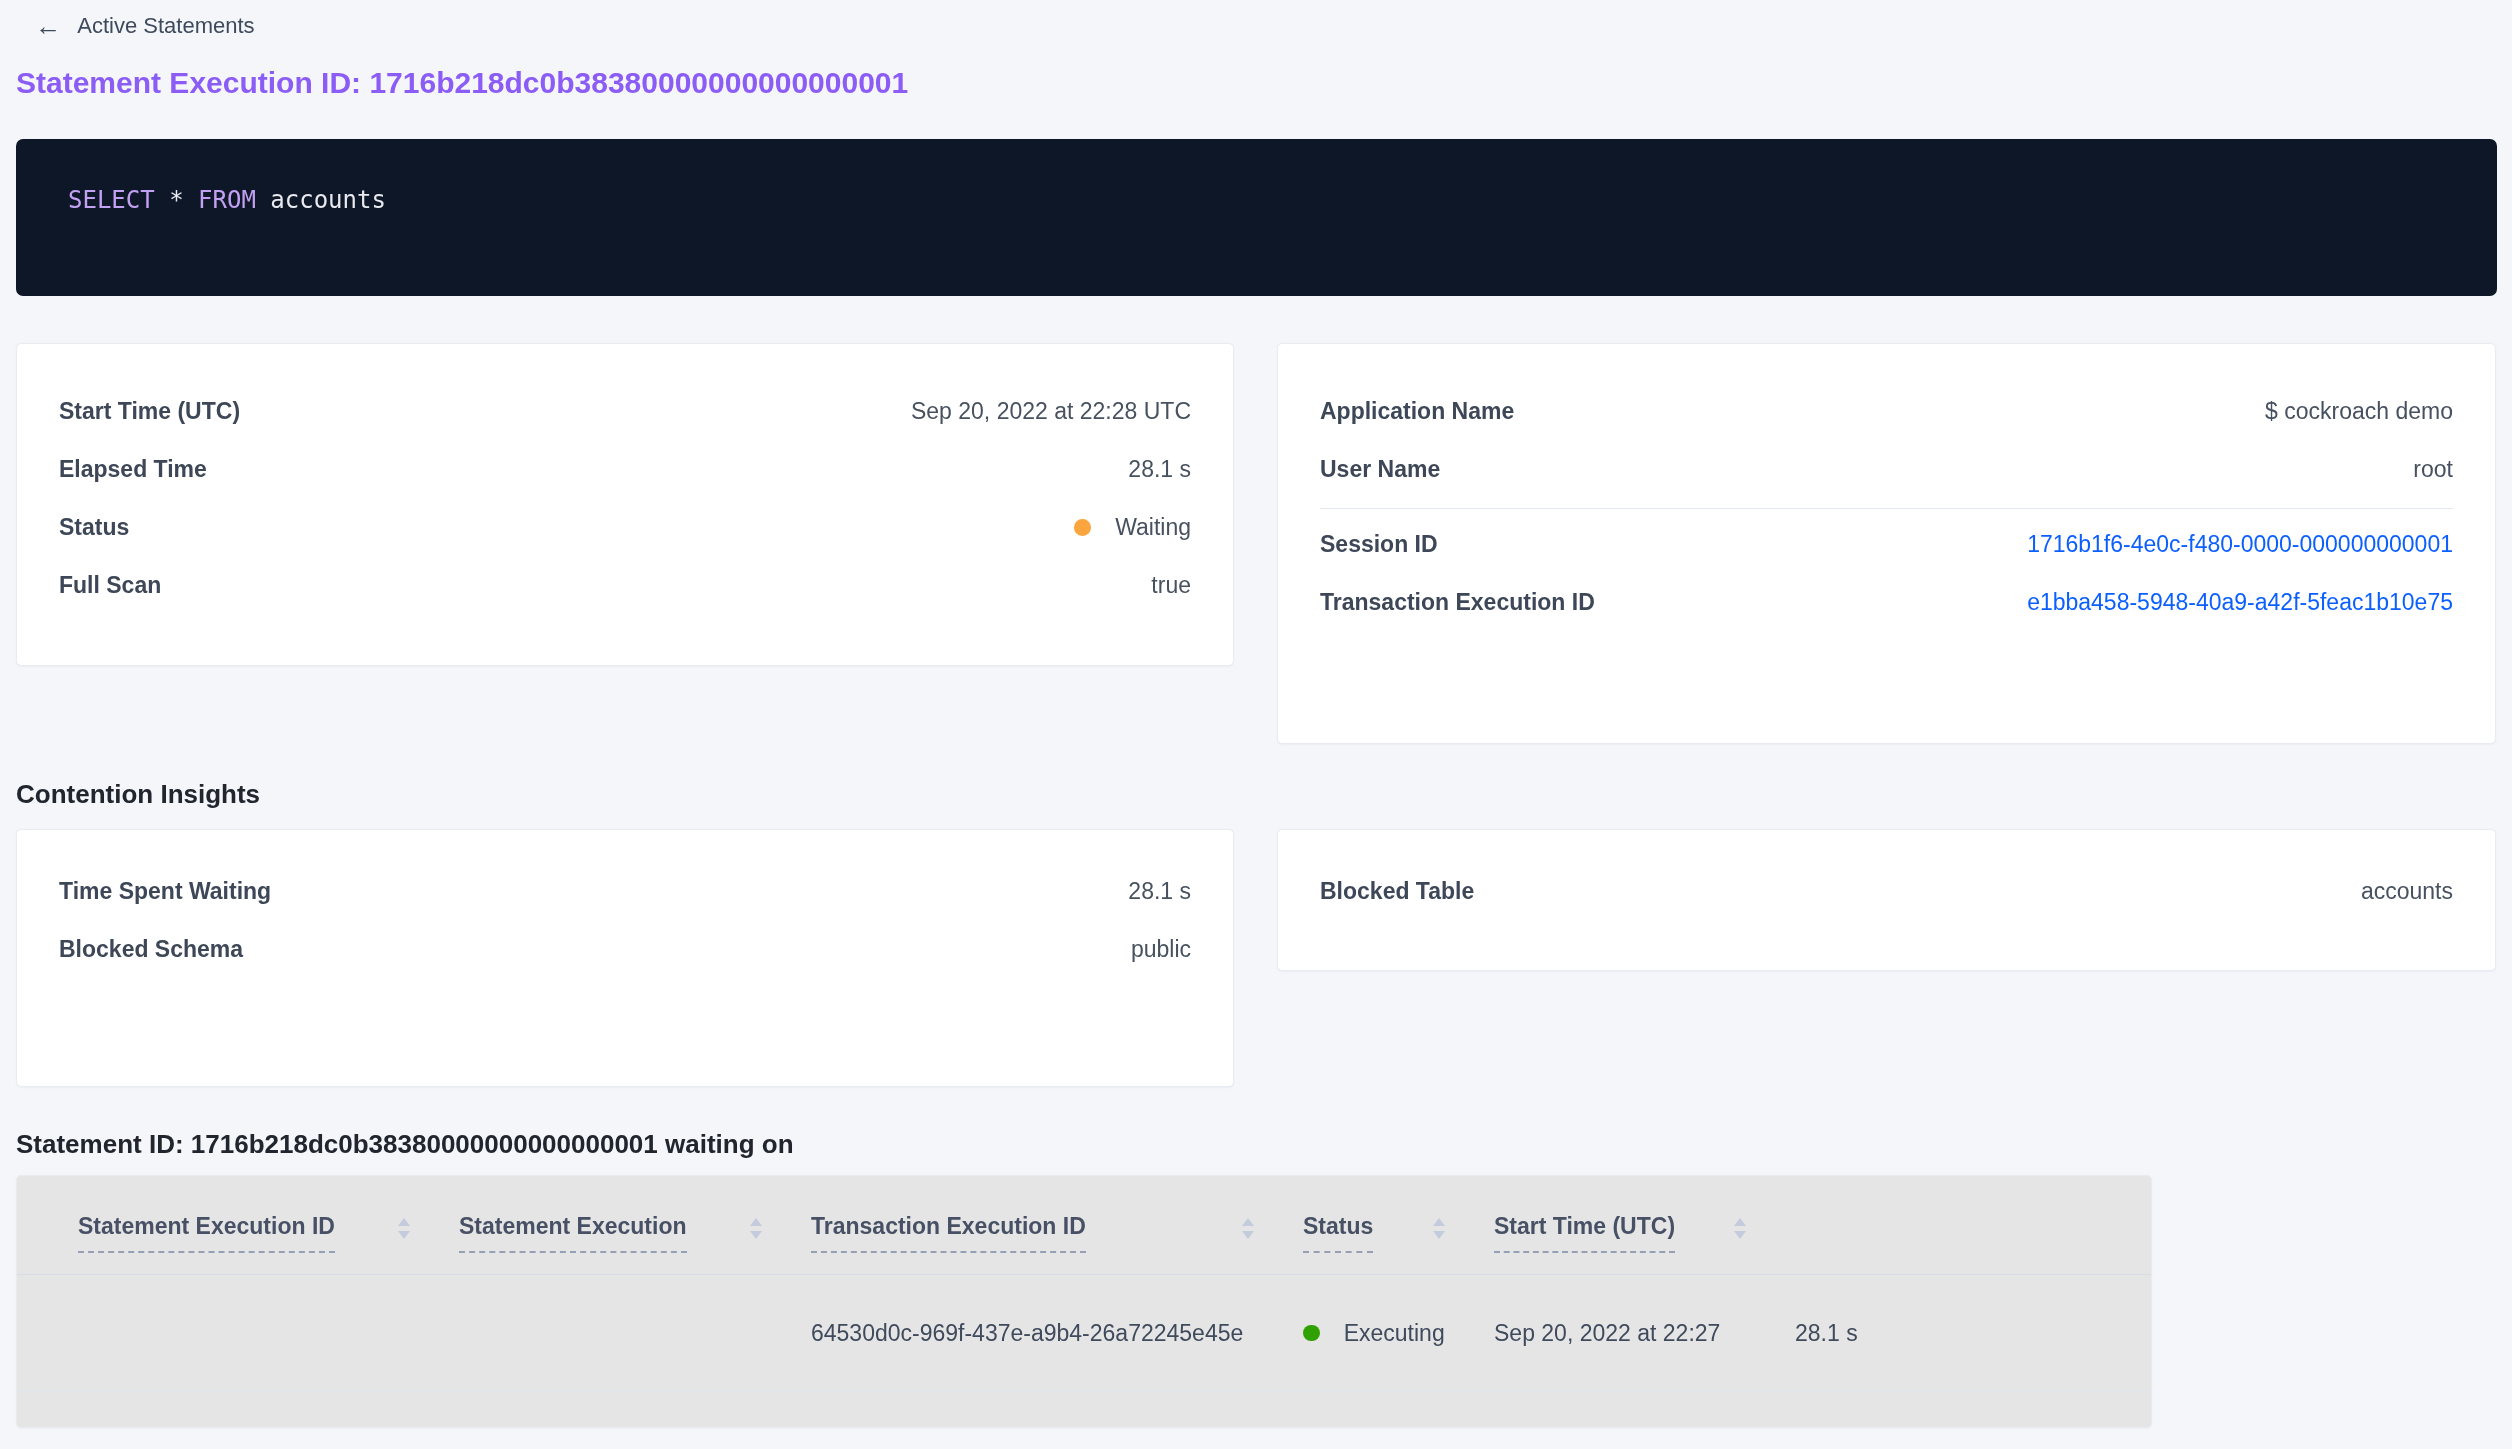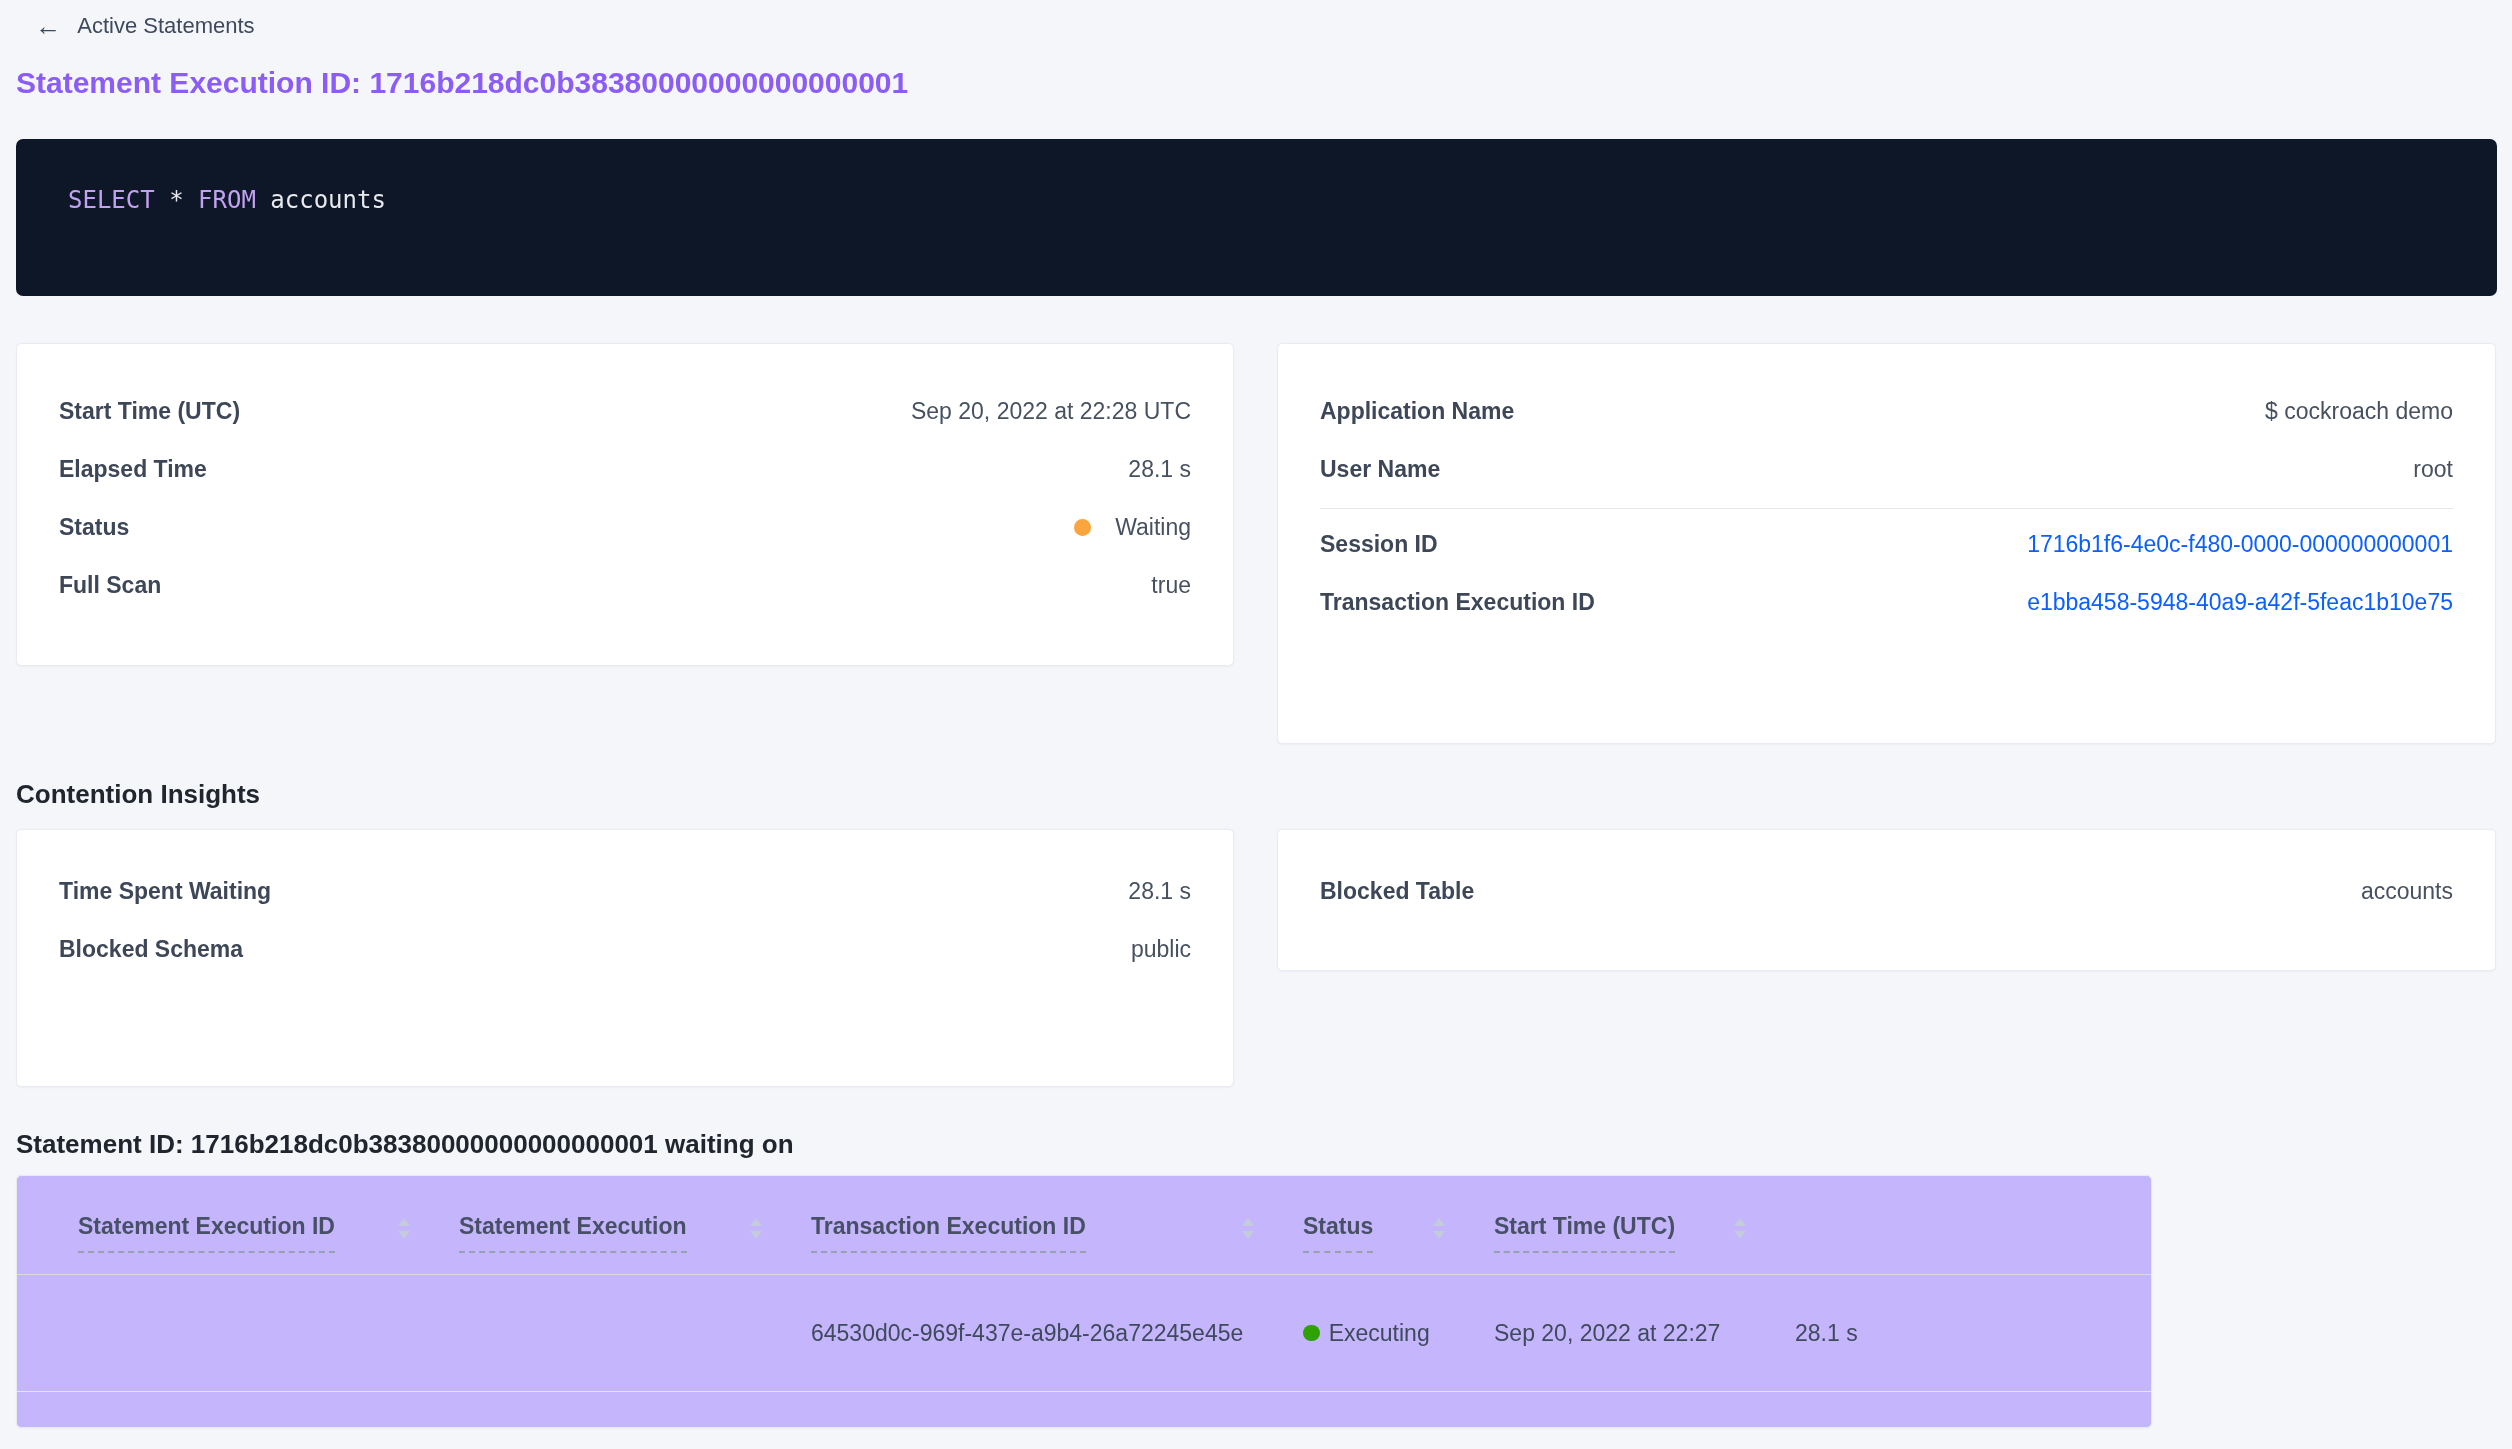--- a/index.html
+++ b/index.html
@@ -64,21 +64,21 @@
   .section-heading {
     font-size: 26px; line-height: 37px; font-weight: 700; color: #20252e; margin: 0;
   }
   .heading-contention { margin-top: 32px; }
   .heading-waiting { margin-top: 39px; }
   .cards-row.contention { margin-top: 16px; }
 
   
   .table-card {
     margin-top: 12.3px; width: 2136px; height: 253px;
-    background: #c4b5fd; border: 0.9px solid #e8ecf2; border-radius: 5.3px;
+    background: #e5e5e5; border: 0.9px solid #e8ecf2; border-radius: 5.3px;
     box-shadow: 0 0.9px 1.8px rgba(20,30,50,0.04);
     overflow: hidden;
   }
   .thead {
     display: flex; height: 99px; padding: 37px 0 0 61px;
     border-bottom: 0.9px solid #d7dbe6;
   }
   .th { display: flex; justify-content: space-between; align-items: flex-start; padding-right: 49px; cursor: pointer; }
   .th-label {
     font-size: 23px; font-weight: 700; color: #475064;
@@ -90,21 +90,21 @@
 
   .col-1 { width: 381px; } .col-2 { width: 352px; } .col-3 { width: 492px; }
   .col-4 { width: 191px; } .col-5 { width: 301px; } .col-6 { width: 327px; }
 
   .trow {
     display: flex; align-items: center; height: 117px; padding-left: 61px;
     border-bottom: 0.9px solid #e1e5ed;
     font-size: 23px; color: #3f4a5c;
   }
   .td { padding-right: 26px; }
-  .td.status-cell { display: flex; align-items: center; gap: 9px; }
+  .td.status-cell { display: flex; align-items: center; gap: 24px; }
 </style>
 </head>
 <body>
 
 <div class="page">
 
   <div class="back-row">
     <span class="back-arrow">←</span>
     <span>Active Statements</span>
   </div>

